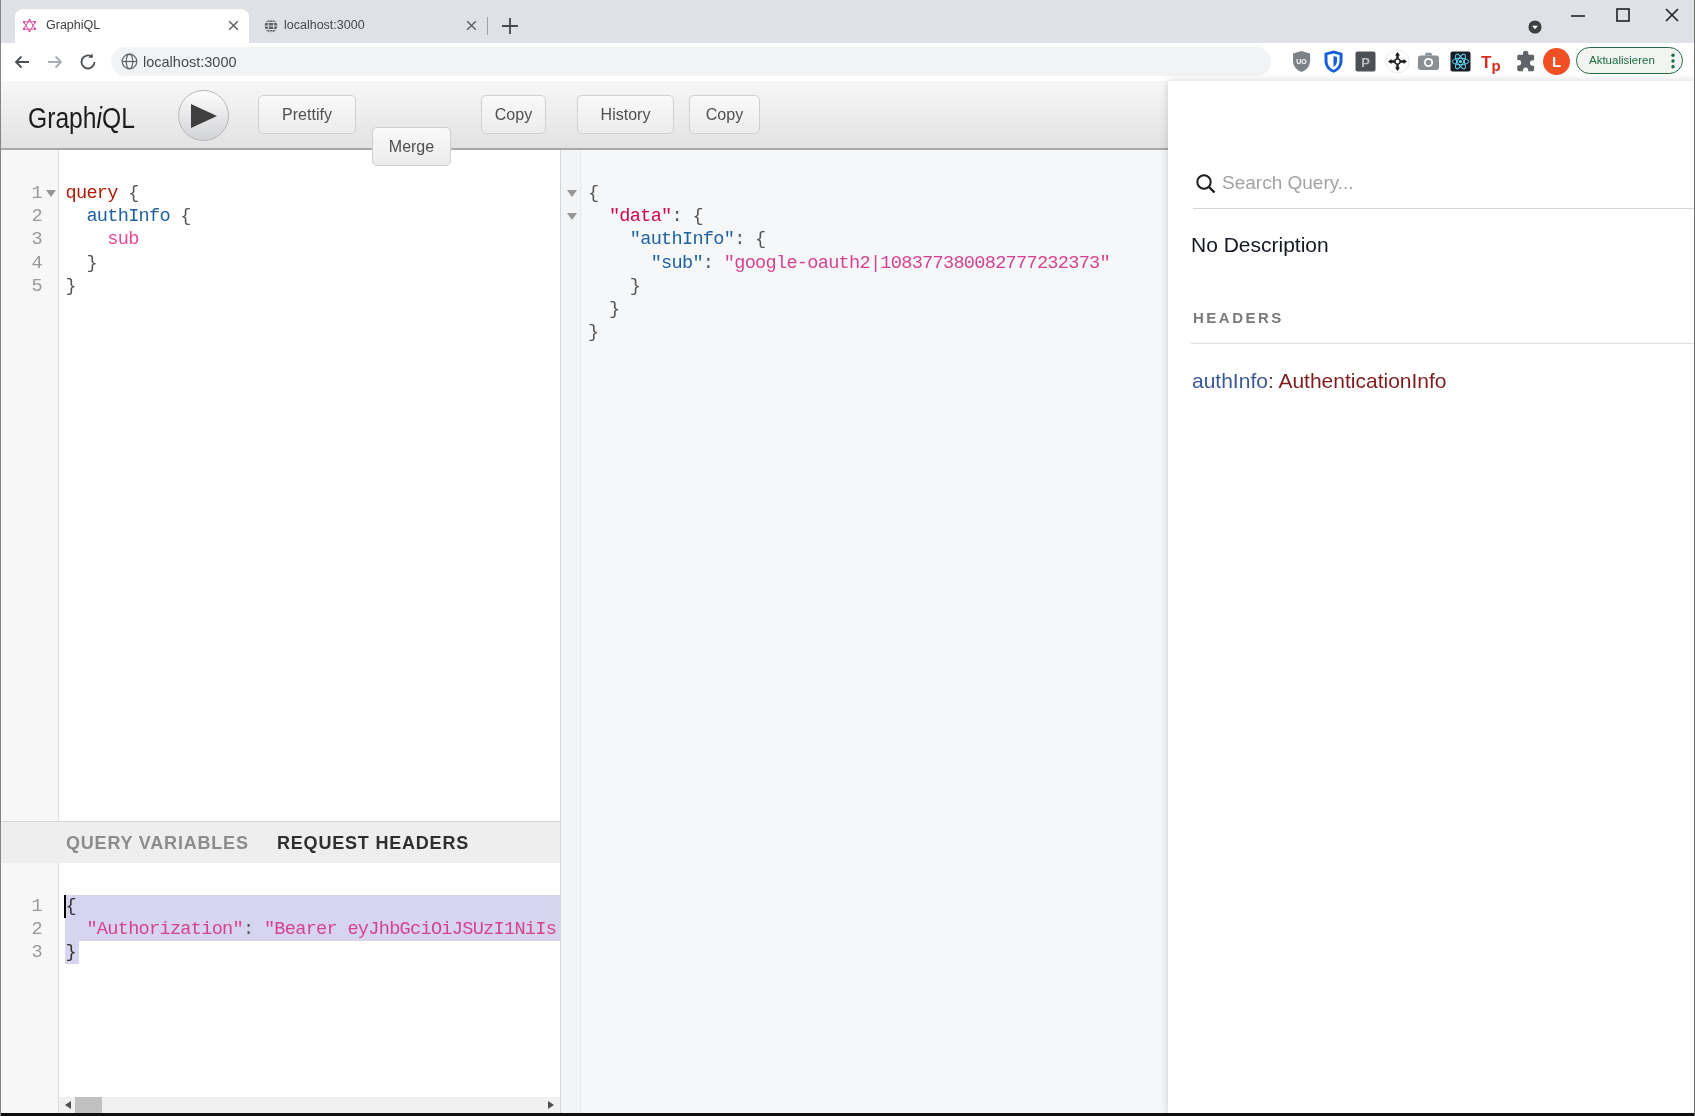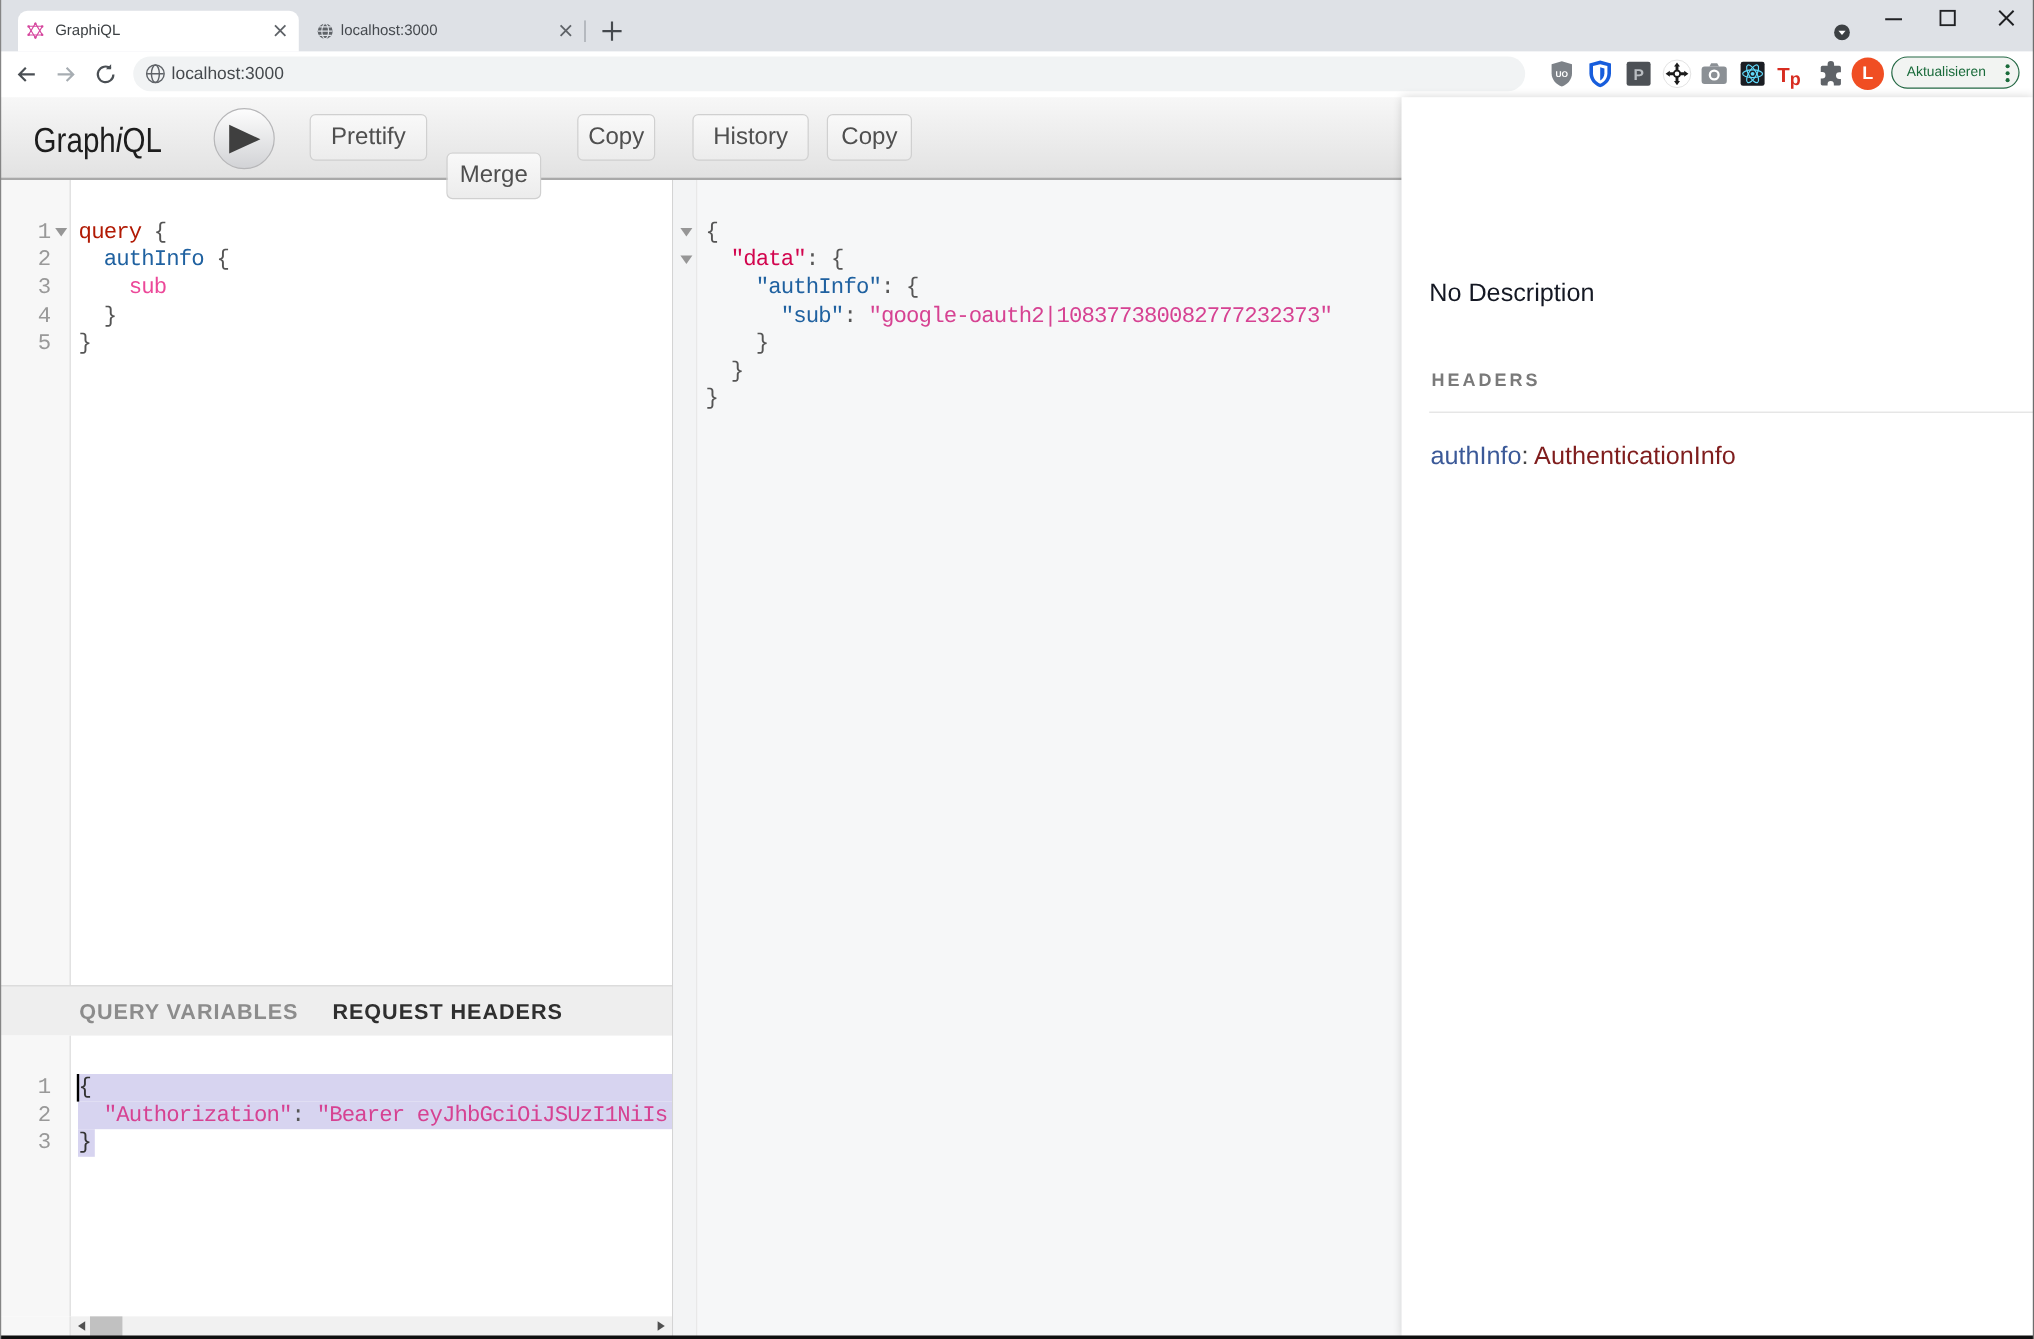--- a/index.html
+++ b/index.html
@@ -24,21 +24,21 @@
   
   #app { position:absolute; left:0; top:81px; width:1695px; height:1035px; }
   #topbar { position:absolute; left:0; top:0; width:1168px; height:69px;
             background:linear-gradient(#f7f7f7,#e2e2e2); border-bottom:2px solid #a9a9a9; }
   #logo { position:absolute; left:28px; top:21px; font-size:29px; color:#1d1d1d; transform:scaleX(0.85); transform-origin:0 0; }
   #logo em { font-style:italic; }
   #playbtn { position:absolute; left:178px; top:9px; width:51px; height:51px; border-radius:26px;
              background:linear-gradient(#fdfdfd,#d2d3d6); border:1px solid #b6b6b8; }
   #playbtn:after { content:""; position:absolute; left:11.5px; top:13px;
     border-left:26px solid #3f3f3f; border-top:12px solid transparent; border-bottom:12px solid transparent; }
-  .tbtn { position:absolute; top:14px; height:39px; line-height:37px; text-align:center; font-size:20px; color:#4f4f4f;
+  .tbtn { position:absolute; top:14px; height:39px; line-height:37px; text-align:center; font-size:16px; color:#4f4f4f;
           background:linear-gradient(#f9f9f9,#ececec); border:1px solid #d0d0d0; border-radius:5px; }
   
   .mono { font-family:"Liberation Mono", monospace; font-size:18.6px; letter-spacing:-0.72px; line-height:23.2px; white-space:pre; }
   #querypane { position:absolute; left:0; top:69px; width:560px; height:671px; background:#fff; }
   .gutter { position:absolute; background:#f7f7f7; border-right:1px solid #ddd; }
   .lnum { position:absolute; width:36px; text-align:right; color:#999; font-family:"Liberation Mono", monospace; font-size:18.6px; letter-spacing:-0.72px; line-height:23.2px; }
   .folddown { position:absolute; width:0; height:0; border-left:5px solid transparent; border-right:5px solid transparent; border-top:7px solid #969696; }
   
   #vartitle { position:absolute; left:0; top:740px; width:560px; height:48px; background:#eee;
               border-top:1px solid #d6d6d6; border-bottom:1px solid #d6d6d6; }
@@ -262,19 +262,26 @@
     <div id="logo">Graph<em>i</em>QL</div>
     <div id="playbtn"></div>
     <div class="tbtn" style="left:258px;width:98px;">Prettify</div>
     <div class="tbtn" style="left:372px;width:79px;margin-top:32px;">Merge</div>
     <div class="tbtn" style="left:481px;width:65px;">Copy</div>
     <div class="tbtn" style="left:577px;width:97px;">History</div>
     <div class="tbtn" style="left:689px;width:71px;">Copy</div>
   </div>
 
   <div id="docpanel">
+    <div id="searchrow">
+      <svg class="abs" style="left:27px;top:22px" width="22" height="22" viewBox="0 0 22 22">
+        <circle cx="9" cy="9" r="6.7" stroke="#1c1c1c" stroke-width="2" fill="none"></circle>
+        <path d="M14 14 L19.5 19.5" stroke="#1c1c1c" stroke-width="2.4"></path>
+      </svg>
+      <span class="ph">Search Query...</span>
+    </div>
     <div id="nodesc">No Description</div>
     <div id="fieldslbl">HEADERS</div>
     <div id="fieldsline"></div>
     <div id="fielditem"><span style="color:#3b5998">authInfo</span><span style="color:#444">: </span><span style="color:#7f1d1d">AuthenticationInfo</span></div>
   </div>
 </div>
 <div id="winborder"></div>
 
 </body></html>

